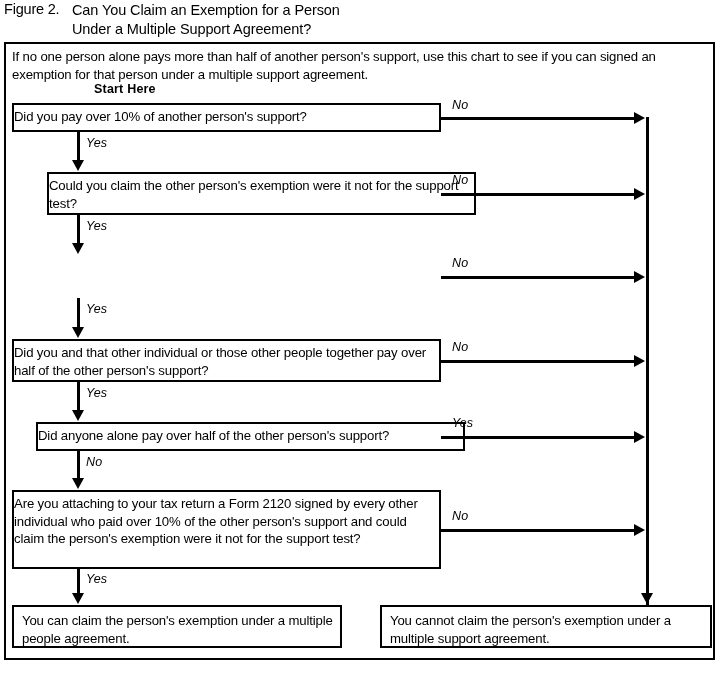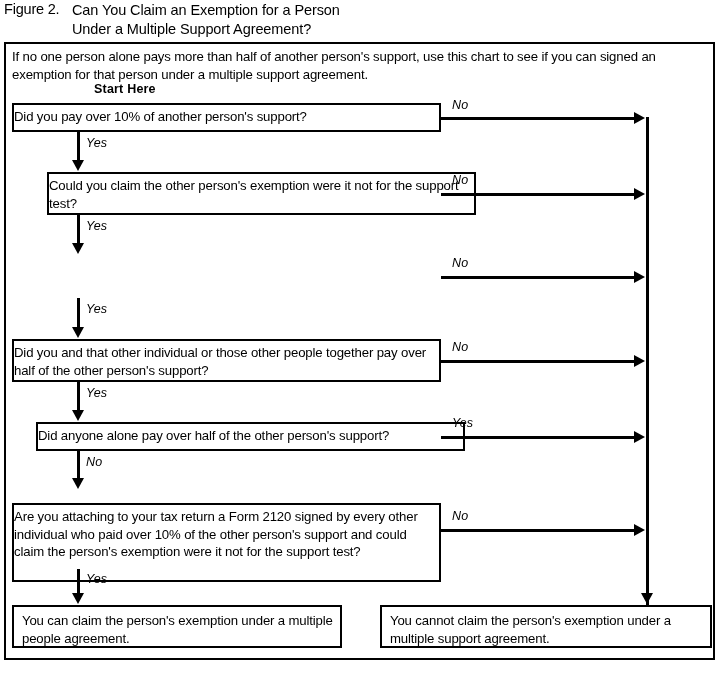--- a/index.html
+++ b/index.html
@@ -109,21 +109,21 @@
 
 
   <div class="qbox" style="left:12px;top:339px;width:429px;height:43px;">
     <span>Did you and that other individual or those other people together pay over half of the other person's support?</span>
   </div>
 
   <div class="qbox" style="left:12px;top:422px;width:429px;height:29px;margin-left:24px;">
     <span>Did anyone alone pay over half of the other person's support?</span>
   </div>
 
-  <div class="qbox" style="left:12px;top:490px;width:429px;height:79px;margin-top:13px;">
+  <div class="qbox" style="left:12px;top:490px;width:429px;height:79px;">
     <span>Are you attaching to your tax return a Form 2120 signed by every other individual who paid over 10% of the other person's support and could claim the person's exemption were it not for the support test?</span>
   </div>
 
   <div class="rbox" style="left:12px;top:605px;width:330px;height:43px;">
     <span>You can claim the person's exemption under a multiple people agreement.</span>
   </div>
 
   <div class="rbox" style="left:380px;top:605px;width:332px;height:43px;">
     <span>You cannot claim the person's exemption under a multiple support agreement.</span>
   </div>

